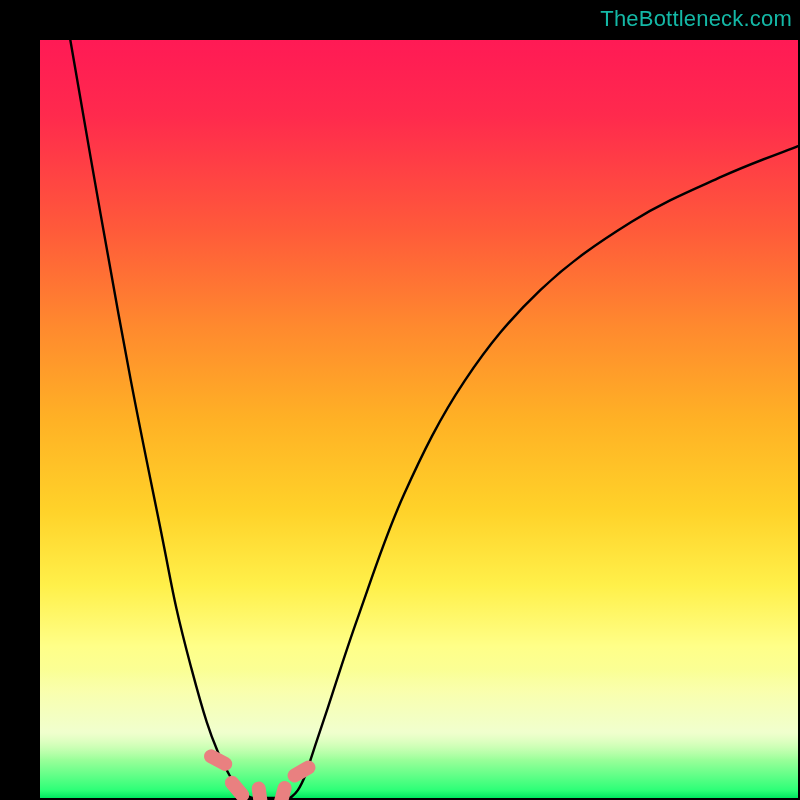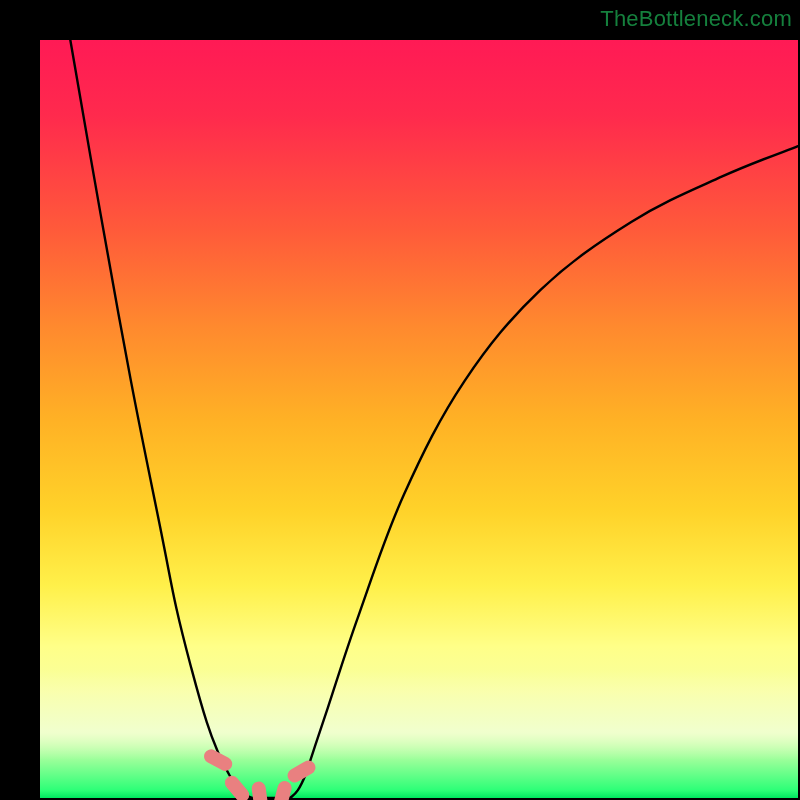--- a/index.html
+++ b/index.html
@@ -54,21 +54,21 @@
       rgba(255,255,200,0.55) 40%,
       rgba(255,255,220,0.65) 70%,
       rgba(255,255,255,0) 100%
     );
     pointer-events: none;
   }
   .watermark {
     position: absolute;
     top: 6px;
     right: 8px;
-    color: #15803d;
+    color: #14b8a6;
     font-size: 22px;
     letter-spacing: 0.2px;
     user-select: none;
   }
   svg.curves {
     position: absolute;
     left: 40px;
     top: 40px;
     width: 758px;
     height: 758px;

